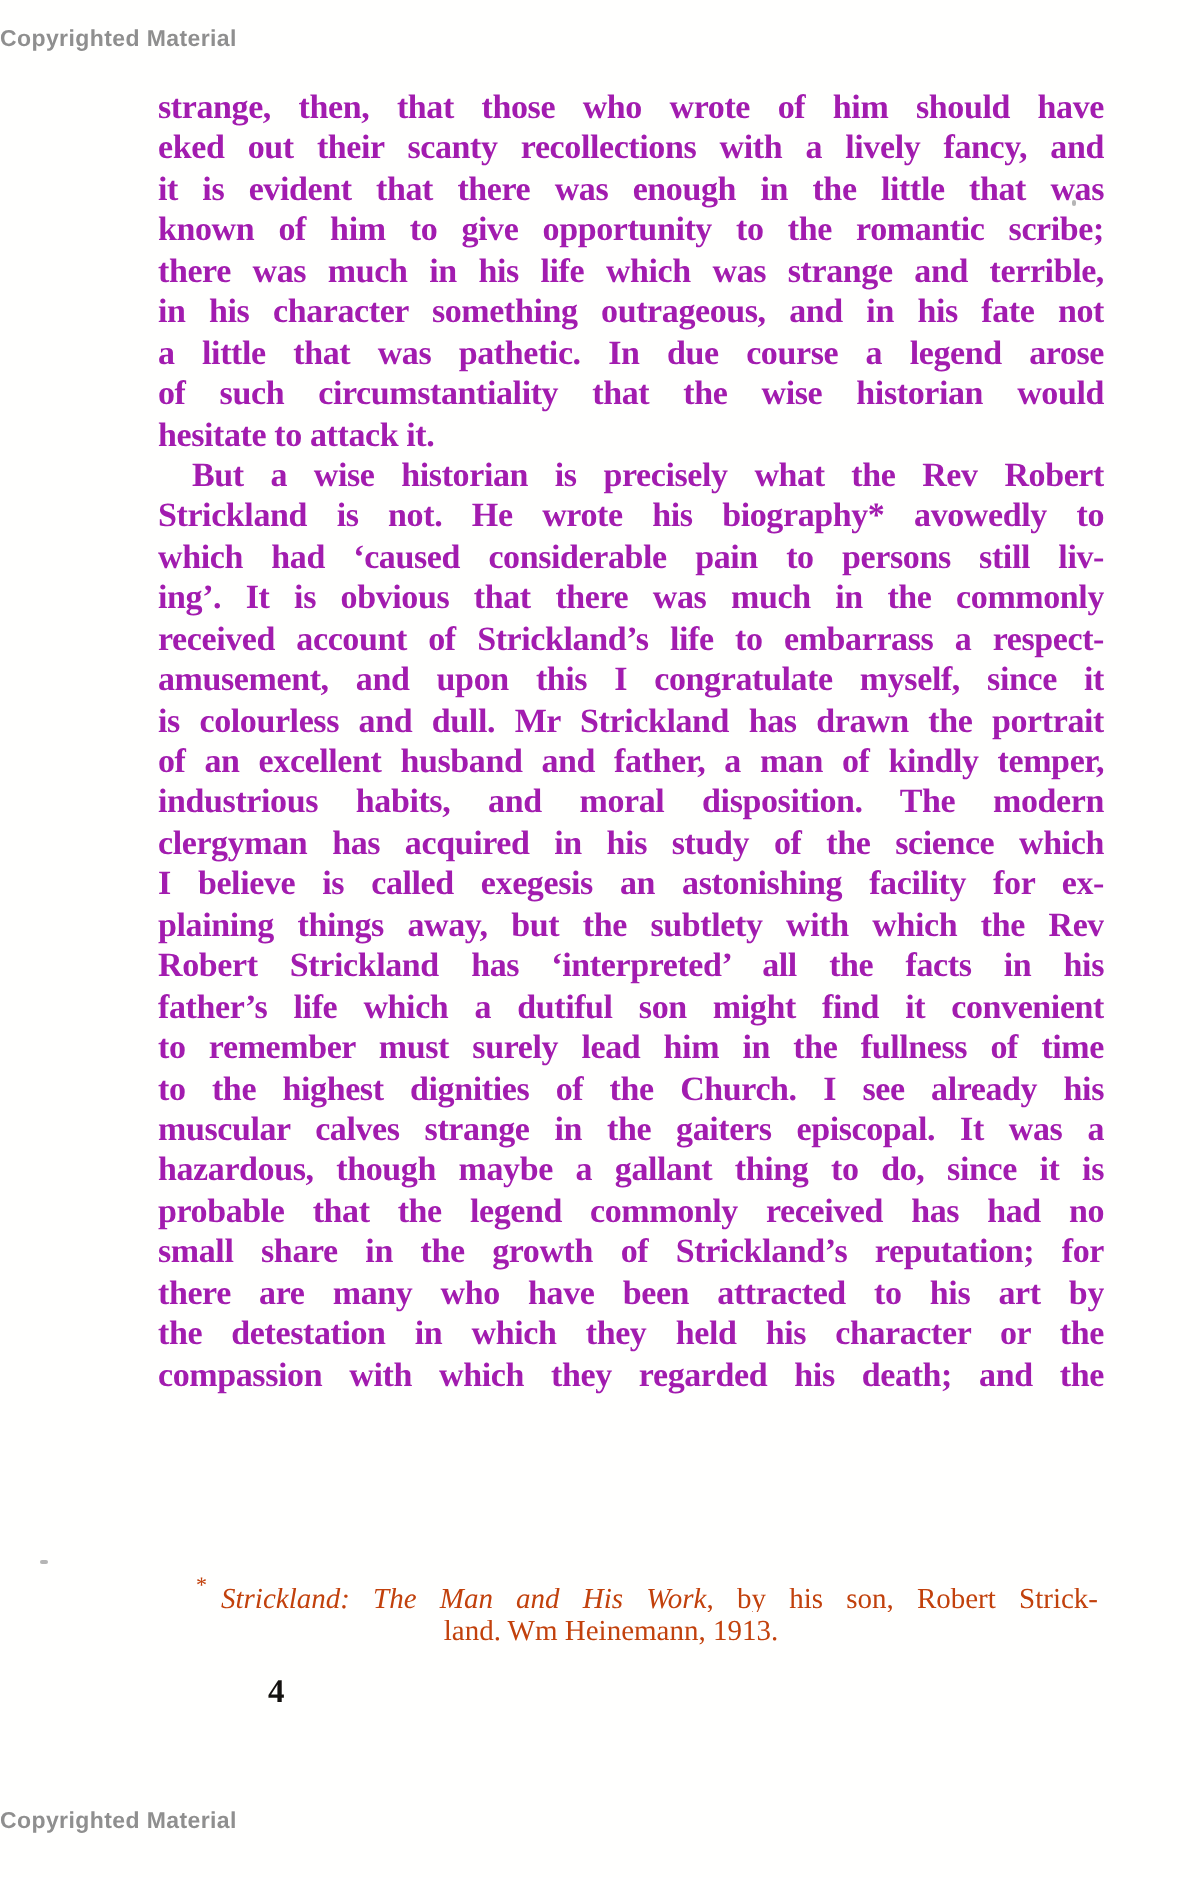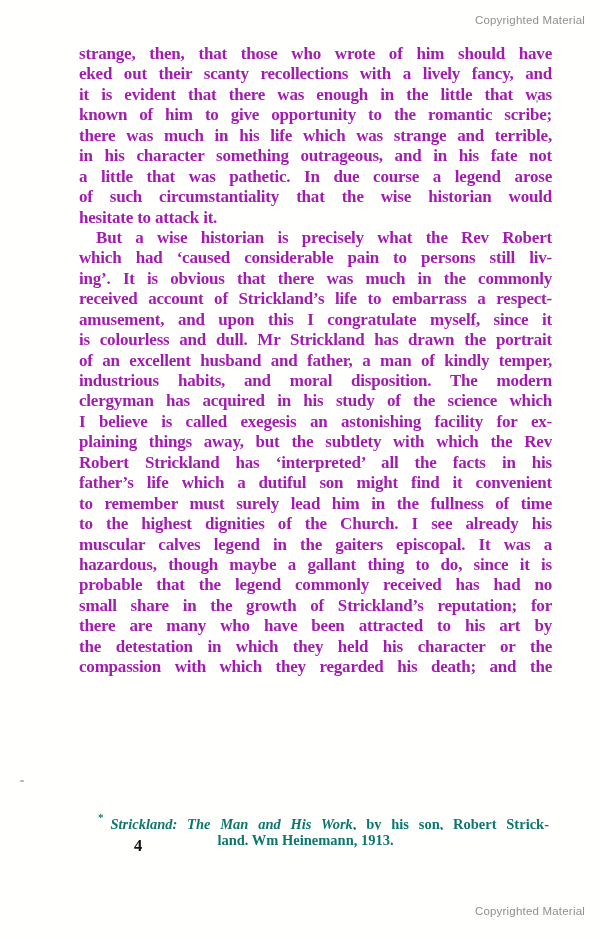--- a/index.html
+++ b/index.html
@@ -11,25 +11,25 @@
     position: relative;
     width: 600px;
     height: 939px;
     background: #fffffe;
     overflow: hidden;
     font-family: "Liberation Serif", serif;
   }
   .banner {
     position: absolute;
     left: 0;
-    right: 15px;
-    text-align: right;
+    right: 0;
+    text-align: left;
     font-family: "Liberation Sans", sans-serif;
     font-size: 11.5px;
-    font-weight: 400;
+    font-weight: 700;
     letter-spacing: 0.2px;
     color: #8f8f8f;
   }
   .banner.top { top: 14px; }
   .banner.bottom { top: 905px; }
 
   .text-block {
     position: absolute;
     left: 79px;
     top: 44px;
@@ -49,24 +49,24 @@
   .para1 .line:last-child {
     text-align-last: left; 
   }
   .para2 .line:first-child {
     text-indent: 17px;     
   }
 
   .footnote {
     position: absolute;
     left: 62px;
-    top: 809px;
+    top: 785px;
     width: 487px;
-    color: #0f766e;
-    font-weight: bold;
+    color: #c2410c;
+    font-weight: normal;
     font-size: 14.5px;
     line-height: 20.8px;
   }
   .fn-line1 {
     text-indent: 36px;
     text-align: justify;
     text-align-last: justify;
     overflow: hidden;
     height: 20.8px;
   }
@@ -109,35 +109,36 @@
         <div class="line">it is evident that there was enough in the little that was</div>
         <div class="line">known of him to give opportunity to the romantic scribe;</div>
         <div class="line">there was much in his life which was strange and terrible,</div>
         <div class="line">in his character something outrageous, and in his fate not</div>
         <div class="line">a little that was pathetic. In due course a legend arose</div>
         <div class="line">of such circumstantiality that the wise historian would</div>
         <div class="line">hesitate to attack it.</div>
       </div>
     <div class="para para2">
         <div class="line">But a wise historian is precisely what the Rev Robert</div>
+        <div class="line">Strickland is not. He wrote his biography* avowedly to</div>
         <div class="line">which had ‘caused considerable pain to persons still liv-</div>
         <div class="line">ing’. It is obvious that there was much in the commonly</div>
         <div class="line">received account of Strickland’s life to embarrass a respect-</div>
         <div class="line">amusement, and upon this I congratulate myself, since it</div>
         <div class="line">is colourless and dull. Mr Strickland has drawn the portrait</div>
         <div class="line">of an excellent husband and father, a man of kindly temper,</div>
         <div class="line">industrious habits, and moral disposition. The modern</div>
         <div class="line">clergyman has acquired in his study of the science which</div>
         <div class="line">I believe is called exegesis an astonishing facility for ex-</div>
         <div class="line">plaining things away, but the subtlety with which the Rev</div>
         <div class="line">Robert Strickland has ‘interpreted’ all the facts in his</div>
         <div class="line">father’s life which a dutiful son might find it convenient</div>
         <div class="line">to remember must surely lead him in the fullness of time</div>
         <div class="line">to the highest dignities of the Church. I see already his</div>
-        <div class="line">muscular calves legend in the gaiters episcopal. It was a</div>
+        <div class="line">muscular calves strange in the gaiters episcopal. It was a</div>
         <div class="line">hazardous, though maybe a gallant thing to do, since it is</div>
         <div class="line">probable that the legend commonly received has had no</div>
         <div class="line">small share in the growth of Strickland’s reputation; for</div>
         <div class="line">there are many who have been attracted to his art by</div>
         <div class="line">the detestation in which they held his character or the</div>
         <div class="line">compassion with which they regarded his death; and the</div>
       </div>
   </div>
 
   <div class="footnote">

